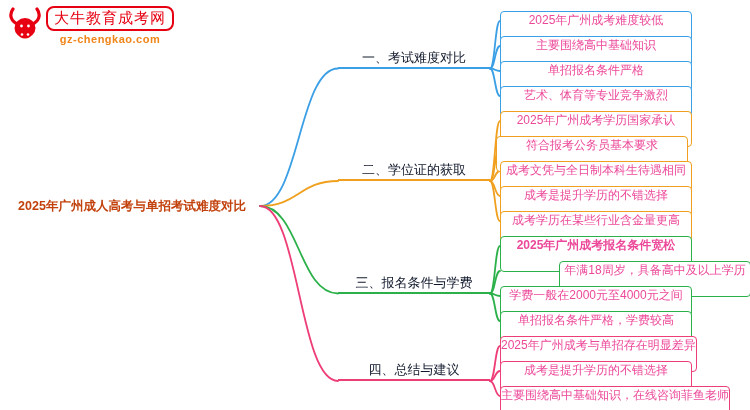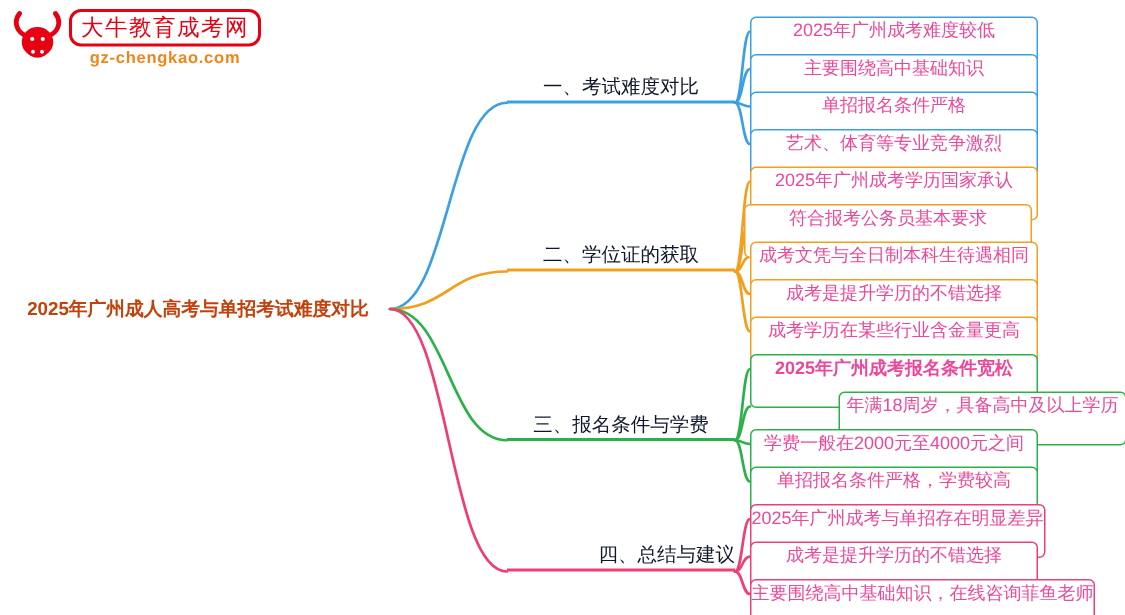--- a/index.html
+++ b/index.html
@@ -92,18 +92,18 @@
       <div class="leaf" style="left: 500px; top: 111px; border: 1.5px solid rgb(240, 160, 30);">2025年广州成考学历国家承认</div>
       <div class="leaf" style="left: 496px; top: 136px; border: 1.5px solid rgb(240, 160, 30);">符合报考公务员基本要求</div>
       <div class="leaf" style="left: 500px; top: 161px; border: 1.5px solid rgb(240, 160, 30);">成考文凭与全日制本科生待遇相同</div>
       <div class="leaf" style="left: 500px; top: 186px; border: 1.5px solid rgb(240, 160, 30);">成考是提升学历的不错选择</div>
       <div class="leaf" style="left: 500px; top: 211px; border: 1.5px solid rgb(240, 160, 30);">成考学历在某些行业含金量更高</div>
       <div class="branch-label" style="left: 338px; top: 273.5px; border-bottom: 2px solid rgb(44, 177, 74);">三、报名条件与学费</div>
       <div class="leaf" style="left: 500px; top: 236px; border: 1.5px solid rgb(44, 177, 74); font-weight: bold;">2025年广州成考报名条件宽松</div>
       <div class="leaf" style="left: 523px; top: 261px; border: 1.5px solid rgb(44, 177, 74); margin-left: 36px;">年满18周岁，具备高中及以上学历</div>
       <div class="leaf" style="left: 500px; top: 286px; border: 1.5px solid rgb(44, 177, 74);">学费一般在2000元至4000元之间</div>
       <div class="leaf" style="left: 500px; top: 311px; border: 1.5px solid rgb(44, 177, 74);">单招报名条件严格，学费较高</div>
-      <div class="branch-label" style="left: 338px; top: 361px; border-bottom: 2px solid rgb(238, 62, 119); text-align: right;">四、总结与建议</div>
+      <div class="branch-label" style="left: 338px; top: 361px; border-bottom: 2px solid rgb(238, 62, 119);">四、总结与建议</div>
       <div class="leaf" style="left: 500px; top: 336px; border: 1.5px solid rgb(238, 62, 119); text-align: right;">2025年广州成考与单招存在明显差异</div>
       <div class="leaf" style="left: 500px; top: 361px; border: 1.5px solid rgb(238, 62, 119);">成考是提升学历的不错选择</div>
       <div class="leaf" style="left: 500px; top: 386px; border: 1.5px solid rgb(238, 62, 119);">主要围绕高中基础知识，在线咨询菲鱼老师</div>
     </div>
 </div>
 
 </body></html>

